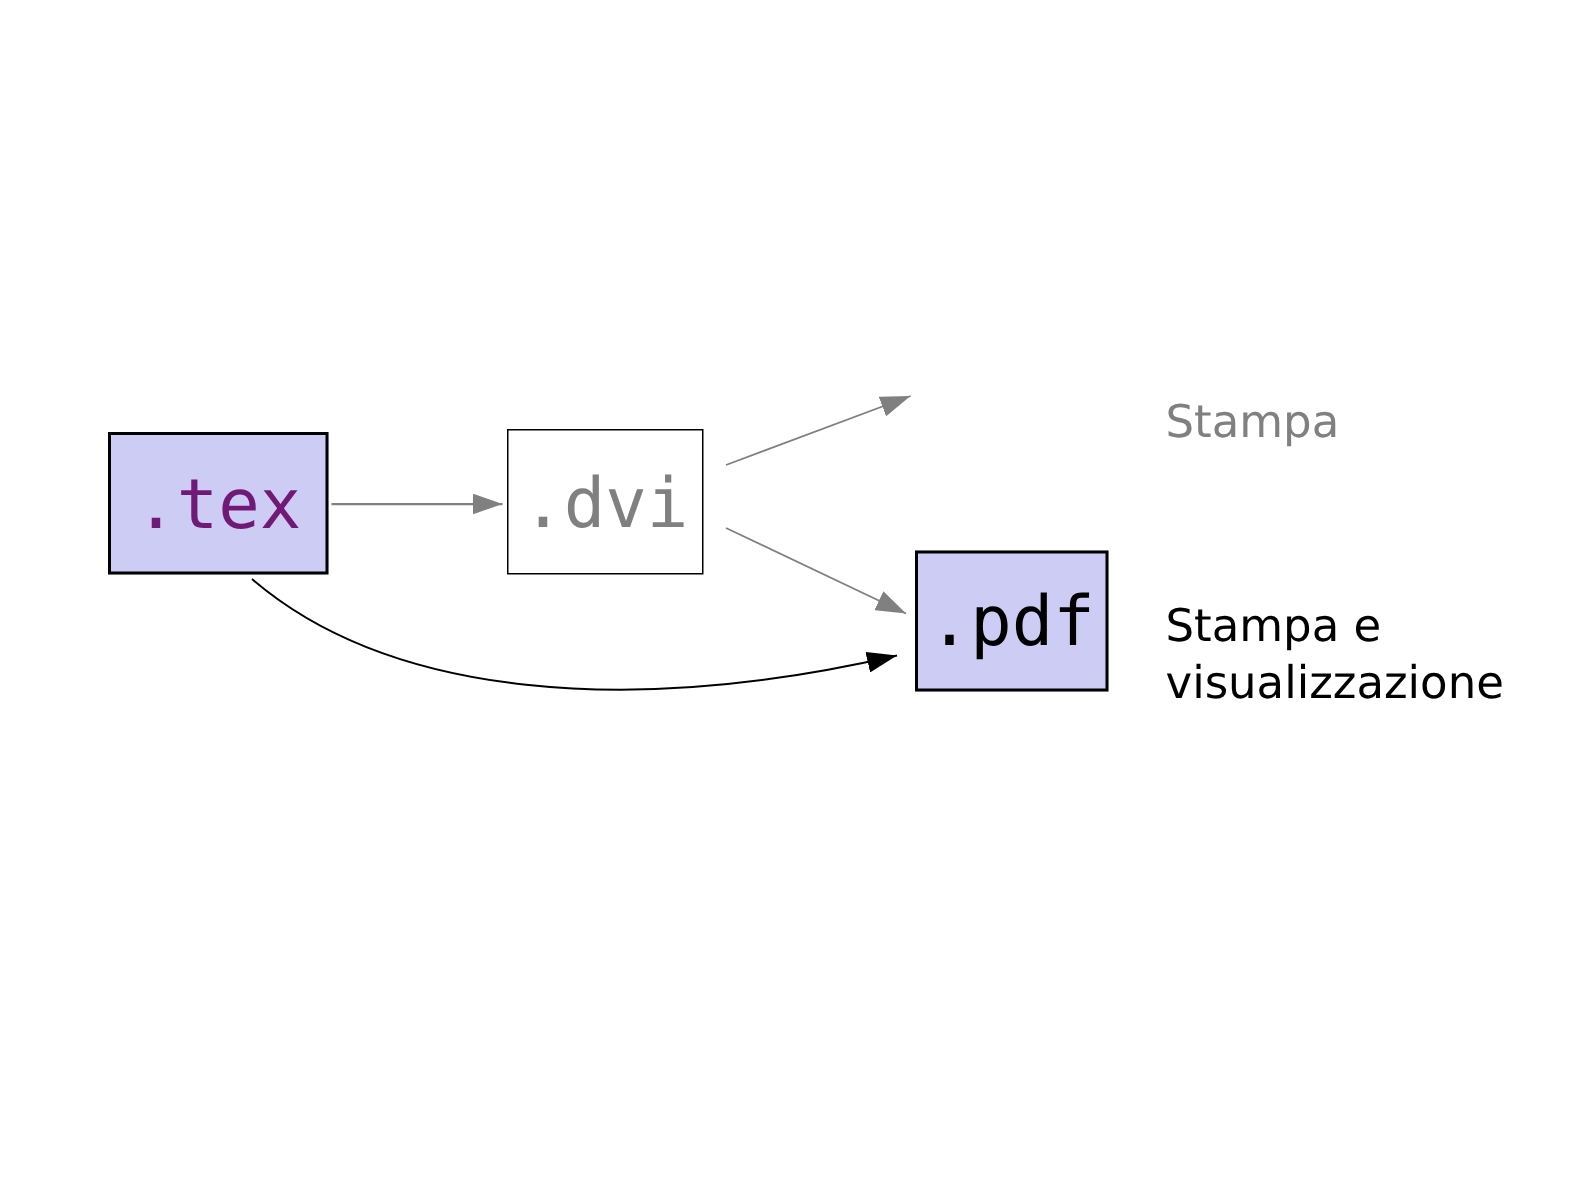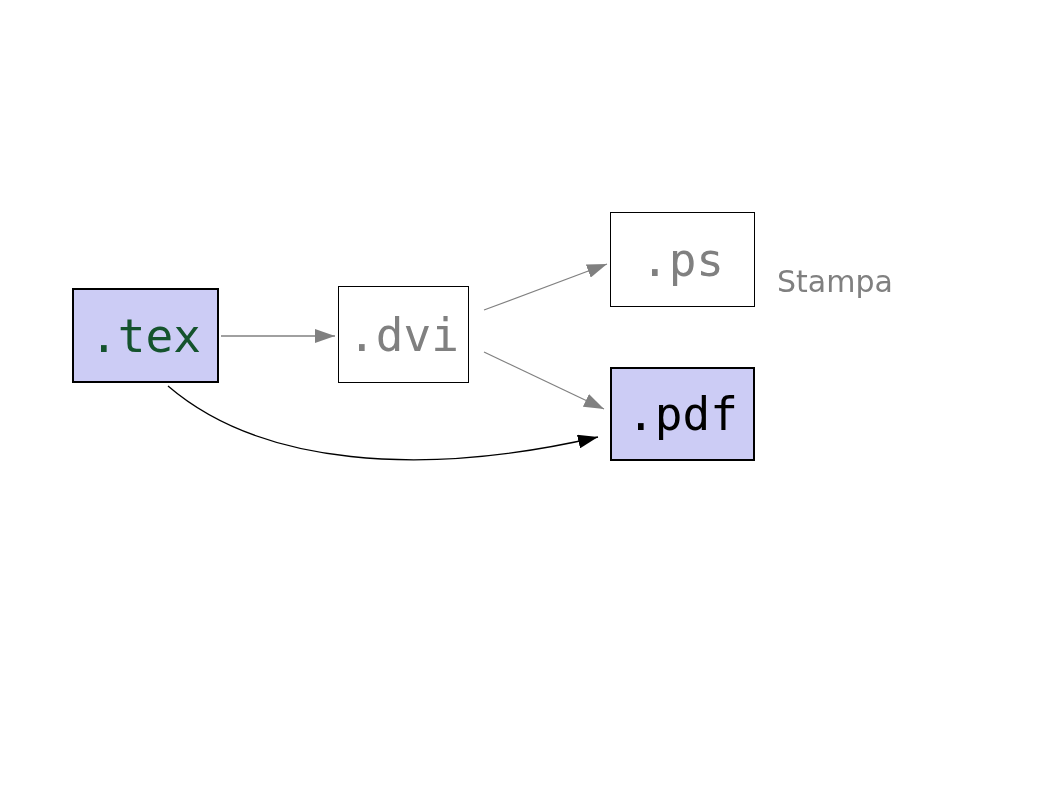--- a/index.html
+++ b/index.html
@@ -30,36 +30,36 @@
     justify-content: center;
     font-family: "DejaVu Sans Mono", "Liberation Mono", monospace;
     font-size: 46px;
     line-height: 1;
     white-space: nowrap;
   }
   .node-tex {
     left: 72px; top: 288px; width: 147px; height: 95px;
     background: #ccccf5;
     border: 2px solid #000000;
-    color: #14532d;
+    color: #701a75;
   }
   .node-dvi {
     left: 338px; top: 286px; width: 131px; height: 97px;
     background: #ffffff;
     border: 1px solid #000000;
     color: #808080;
   }
   .node-ps {
     left: 610px; top: 212px; width: 145px; height: 95px;
     background: #ffffff;
     border: 1px solid #000000;
     color: #808080;
   }
   .node-pdf {
-    left: 610px; top: 367px; width: 145px; height: 94px;
+    left: 610px; top: 367px; width: 129px; height: 94px;
     background: #ccccf5;
     border: 2px solid #000000;
     color: #000000;
   }
   .annotation {
     position: absolute;
     font-size: 30px;
     line-height: 38px;
     white-space: nowrap;
     margin-top: 23px;
@@ -98,26 +98,27 @@
   </svg>
 
   <div class="node node-tex">
     <span>.tex</span>
   </div>
 
   <div class="node node-dvi">
     <span>.dvi</span>
   </div>
 
-  <div class="node node-ps">
-    <span>.ps</span>
-  </div>
 
   <div class="node node-pdf">
     <span>.pdf</span>
   </div>
 
   <div class="annotation annotation-ps">
     <span>Stampa</span>
   </div>
 
+  <div class="annotation annotation-pdf">
+    <div>Stampa e</div>
+    <div>visualizzazione</div>
+  </div>
 
 </div>
 
 </body></html>

